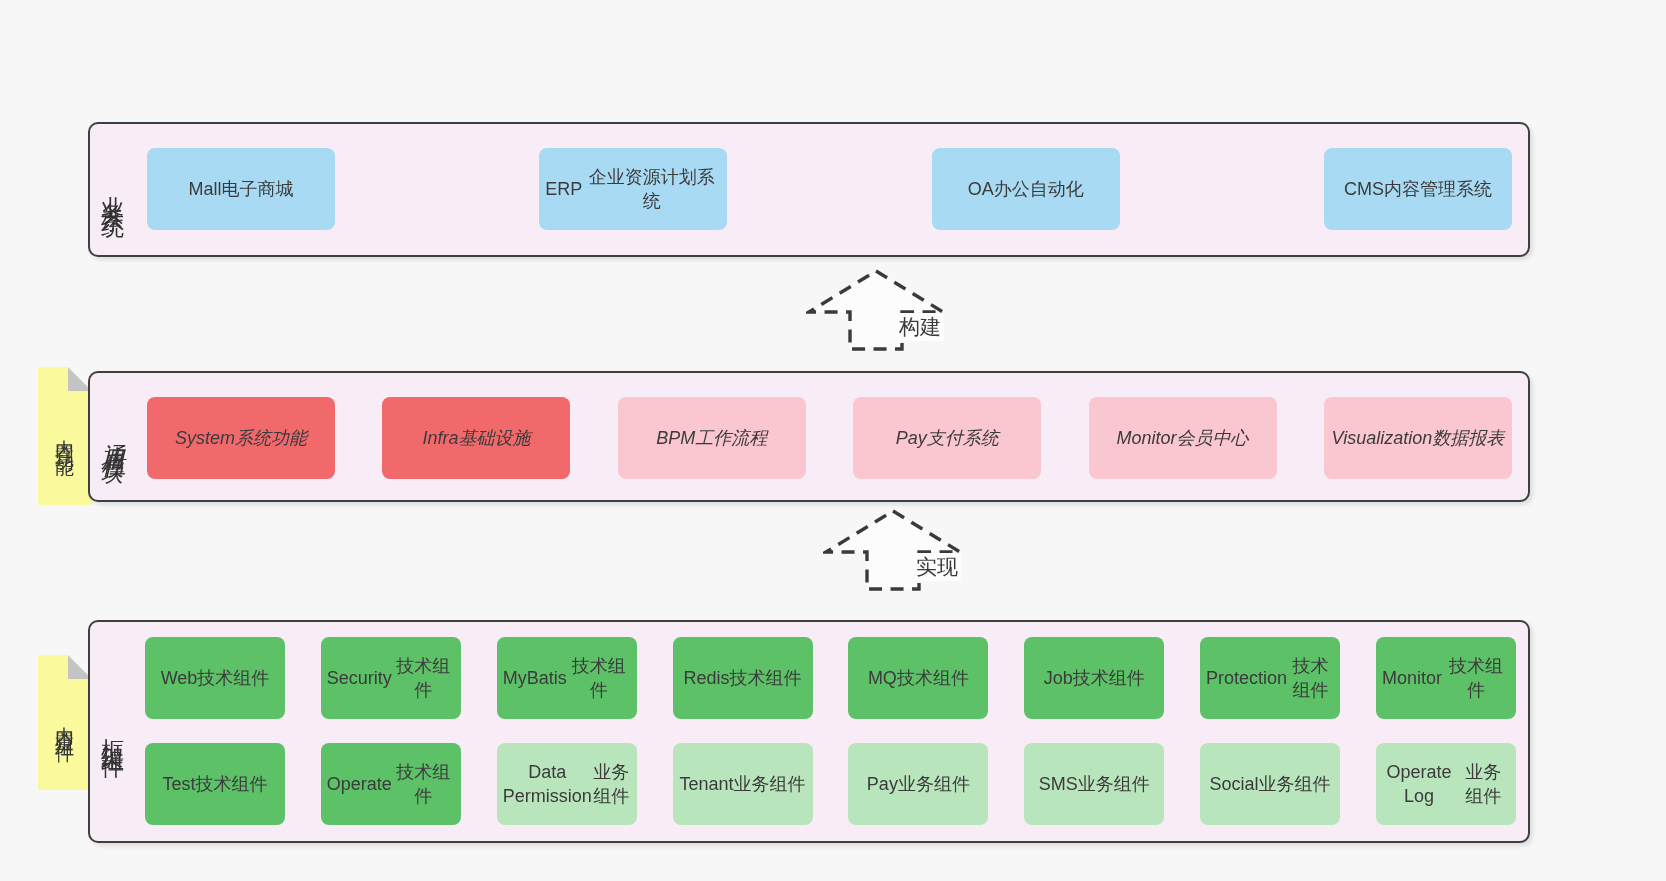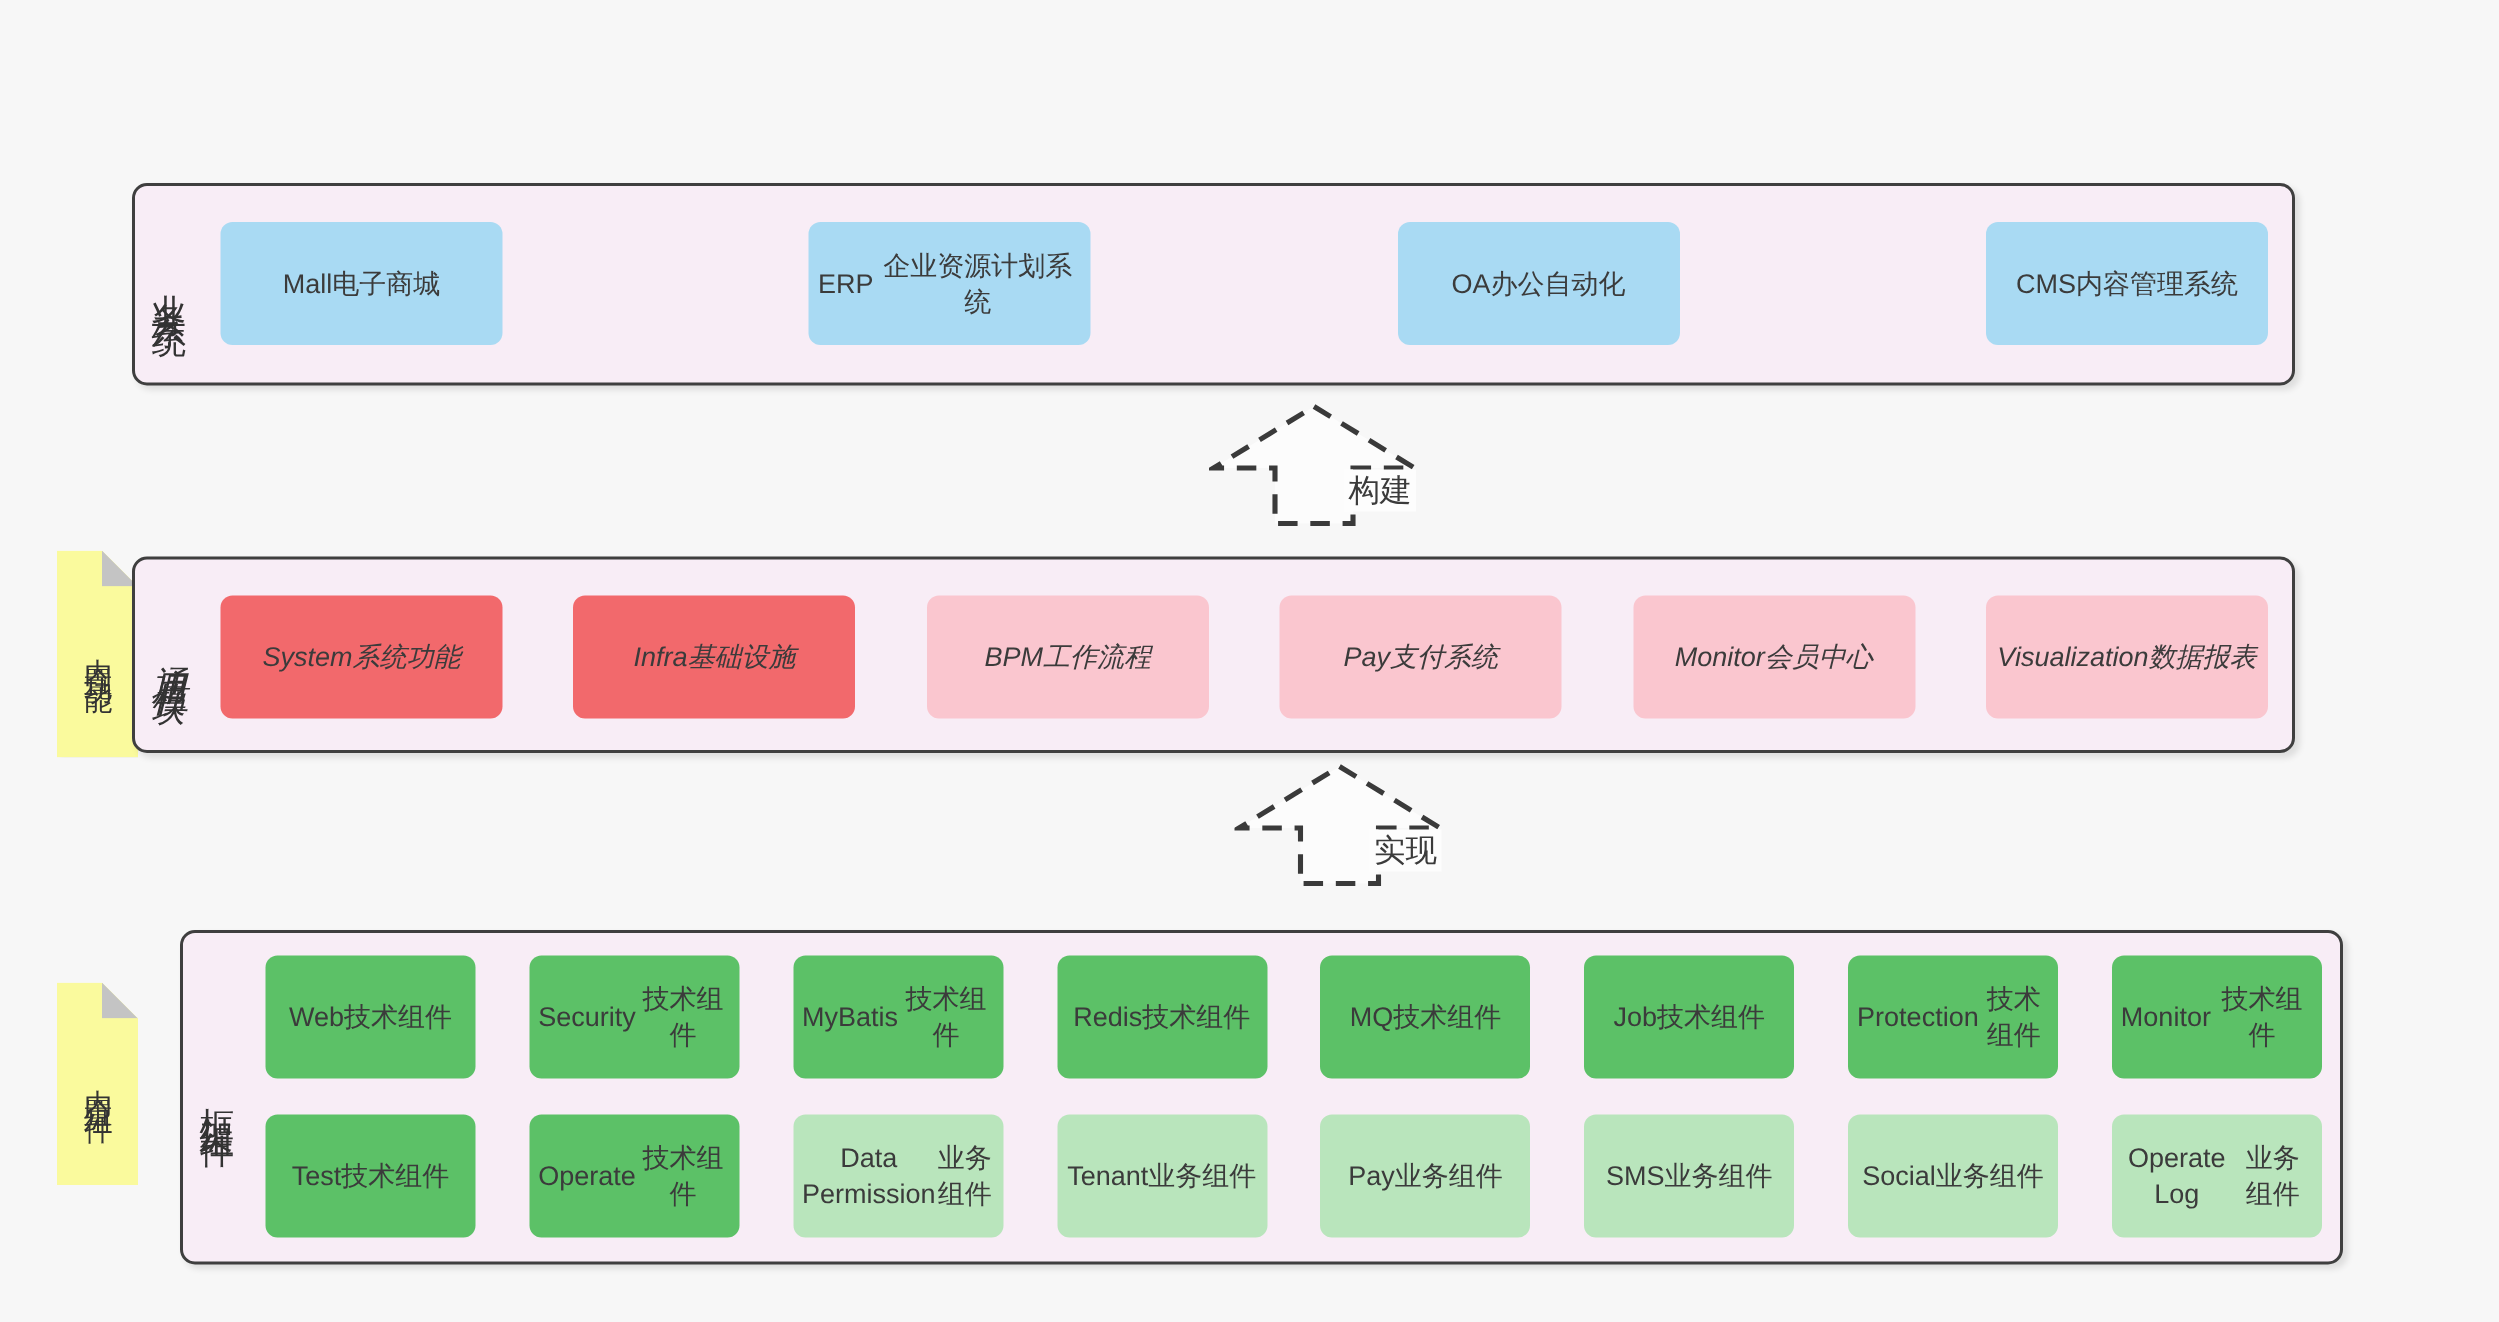--- a/index.html
+++ b/index.html
@@ -12,21 +12,21 @@
   body{background:var(--bg);font-family:"Liberation Sans","DejaVu Sans",sans-serif;color:var(--text);}
   .canvas{position:relative;width:1666px;height:881px;overflow:hidden;}
 
   .panel{
     position:absolute;left:88px;width:1442px;box-sizing:border-box;
     background:var(--panel-bg);border:2px solid var(--panel-border);
     border-radius:10px;z-index:2;box-shadow:3px 3px 4px rgba(0,0,0,0.10);
   }
   #panel-business{top:122px;height:135px;}
   #panel-modules{top:371px;height:131px;font-style:italic;}
-  #panel-components{top:620px;height:223px;margin-left:32px;}
+  #panel-components{top:620px;height:223px;}
 
   .side-label{
     position:absolute;left:11px;top:50%;transform:translateY(-50%);
     writing-mode:vertical-lr;text-orientation:upright;
     font-size:23px;letter-spacing:6px;color:#333;line-height:1;
   }
 
   .boxes-row{position:absolute;display:flex;justify-content:space-between;}
   .row-6{left:57px;right:16px;top:24px;height:82px;}
   #panel-components .boxes-row{left:55px;right:12px;}

